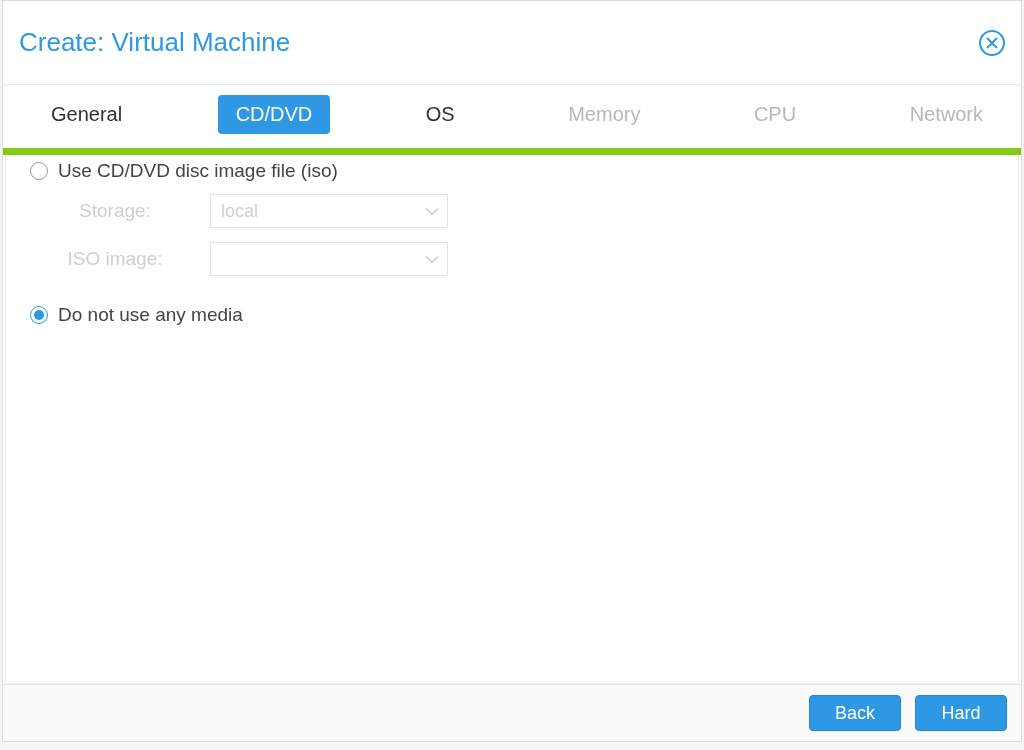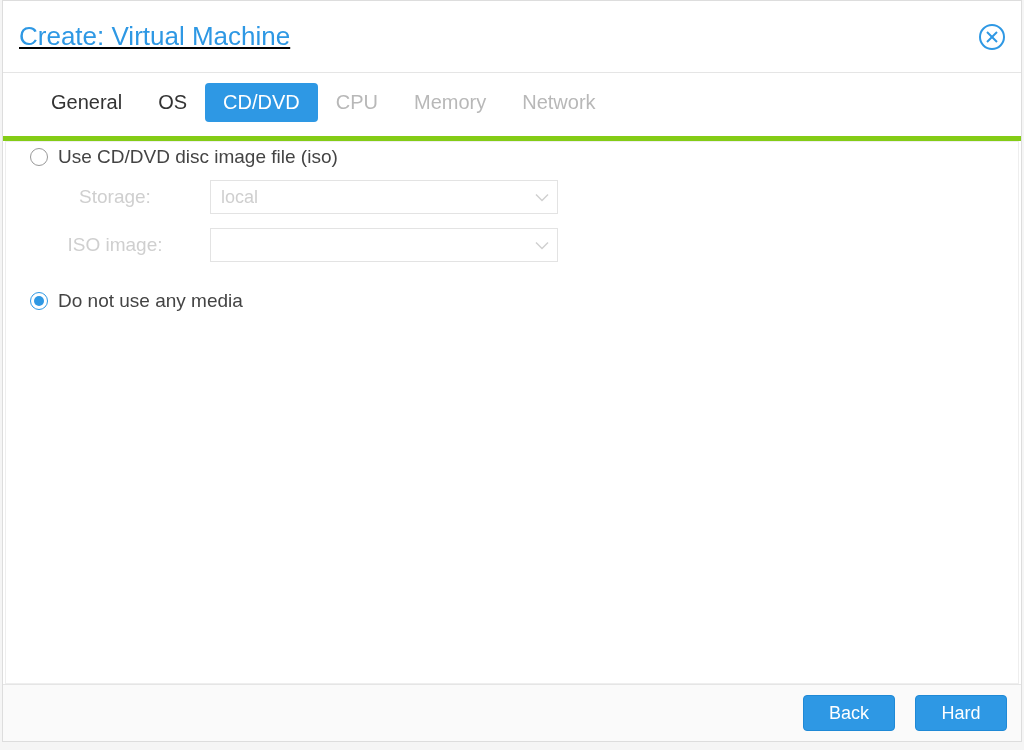--- a/index.html
+++ b/index.html
@@ -18,45 +18,46 @@
     margin: 0 auto;
     background: #fff;
     border: 1px solid #ddd;
     display: flex;
     flex-direction: column;
   }
   .titlebar {
     display: flex;
     align-items: center;
     justify-content: space-between;
-    padding: 20px 16px;
+    padding: 26px 16px;
     border-bottom: 1px solid #e5e5e5;
-    text-decoration: underline;
   }
   .title {
     color: #2e98e4;
     font-size: 26px;
     font-weight: 300;
   }
   .close-btn {
     width: 26px;
     height: 26px;
     border: 2px solid #2e98e4;
     border-radius: 50%;
     display: flex;
     align-items: center;
     justify-content: center;
     cursor: pointer;
     color: #2e98e4;
   }
   .close-btn svg { display:block; }
   .tabbar {
     display: flex;
+    gap: 30px;
     padding: 10px 20px 14px 30px;
-    border-bottom: 5px solid #84cc16;
+    border-bottom: 7px solid #84cc16;
+    justify-content: space-between;
   }
   .tab {
     font-size: 20px;
     color: #333;
     padding: 8px 18px;
     border-radius: 4px;
     cursor: pointer;
     font-weight: 400;
   }
   .tab.active {
@@ -111,41 +112,41 @@
   }
   .form-label {
     width: 180px;
     text-align: center;
     padding-right: 10px;
     color: #cfcfcf;
     font-size: 19px;
   }
   .combo {
     position: relative;
-    width: 348px;
+    width: 238px;
     height: 34px;
     border: 1px solid #e3e3e3;
     background: #fff;
     color: #cfcfcf;
     display: flex;
     align-items: center;
     padding: 0 30px 0 10px;
     font-size: 18px;
   }
   .combo .chev {
     position: absolute;
     right: 8px;
     top: 50%;
     transform: translateY(-50%);
     color: #d0d0d0;
   }
   .footer {
     display: flex;
     justify-content: flex-end;
-    gap: 20px;
+    gap: 14px;
     padding: 10px 14px;
     border-top: 1px solid #e5e5e5;
     background: #fafafa;
   }
   .btn {
     min-width: 92px;
     height: 36px;
     border-radius: 4px;
     background: #2e98e4;
     color: #fff;
@@ -167,24 +168,24 @@
     <div class="close-btn">
       <svg width="14" height="14" viewBox="0 0 14 14">
         <line x1="2" y1="2" x2="12" y2="12" stroke="#2e98e4" stroke-width="2"></line>
         <line x1="12" y1="2" x2="2" y2="12" stroke="#2e98e4" stroke-width="2"></line>
       </svg>
     </div>
   </div>
 
   <div class="tabbar">
     <div class="tab">General</div>
+    <div class="tab active">CD/DVD</div>
     <div class="tab">OS</div>
-    <div class="tab active">CD/DVD</div>
+    <div class="tab disabled">Memory</div>
     <div class="tab disabled">CPU</div>
-    <div class="tab disabled">Memory</div>
     <div class="tab disabled">Network</div>
   </div>
 
   <div class="content">
 
     <div class="radio-row">
       <span class="radio"></span>
       <span>Use CD/DVD disc image file (iso)</span>
     </div>
 

